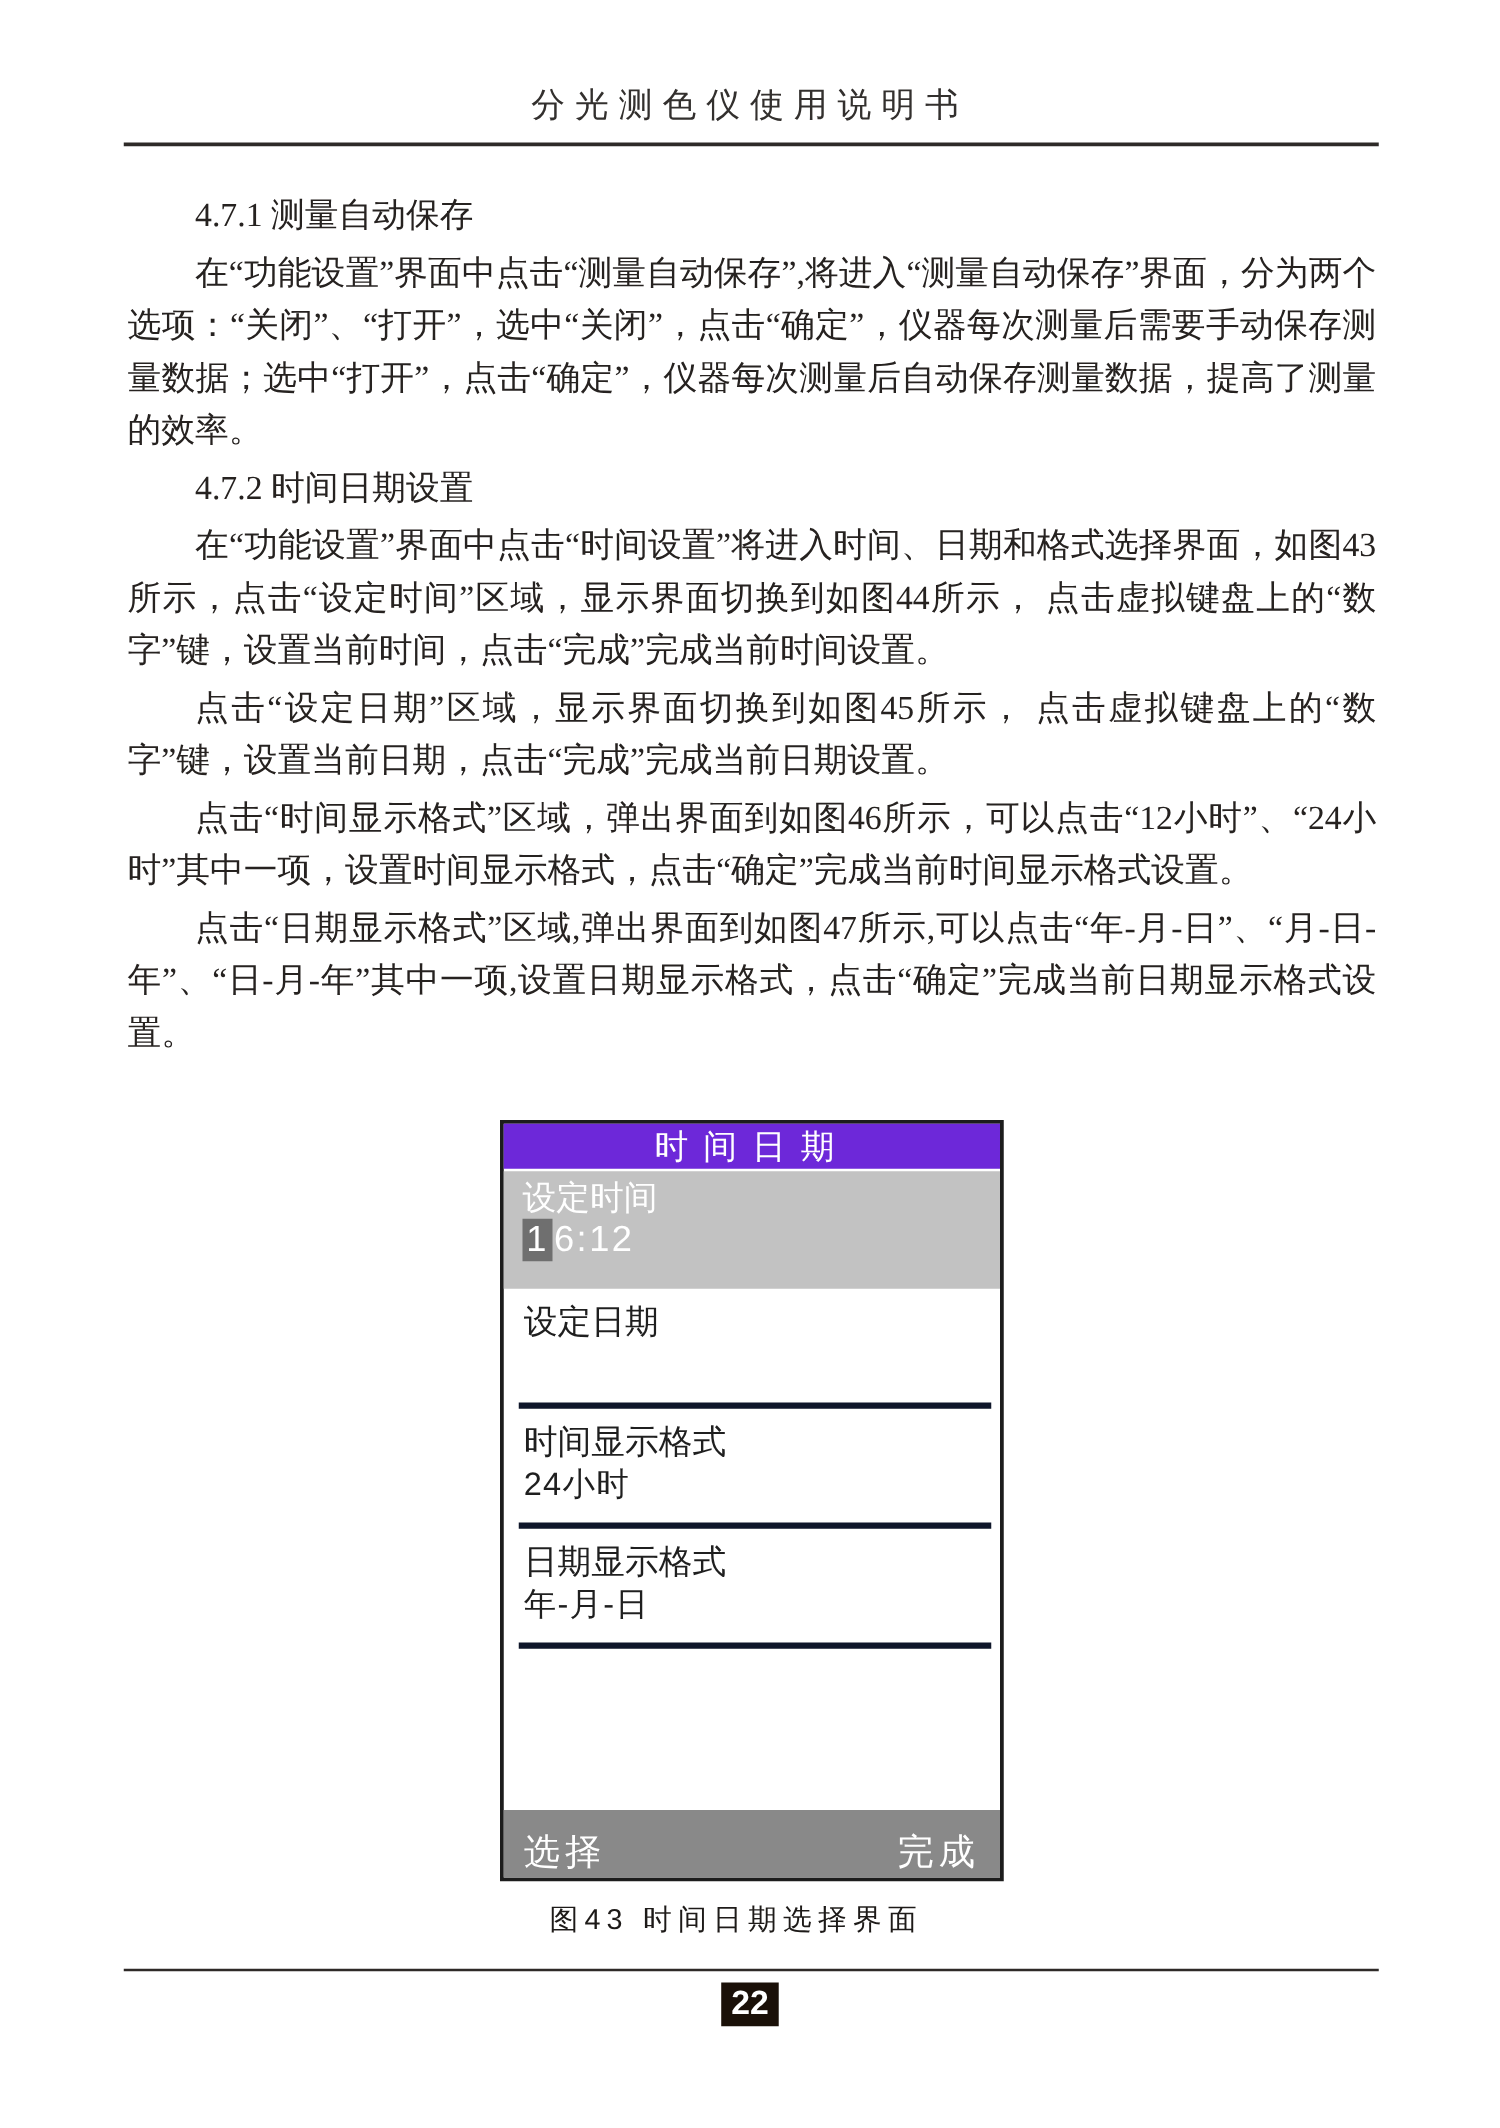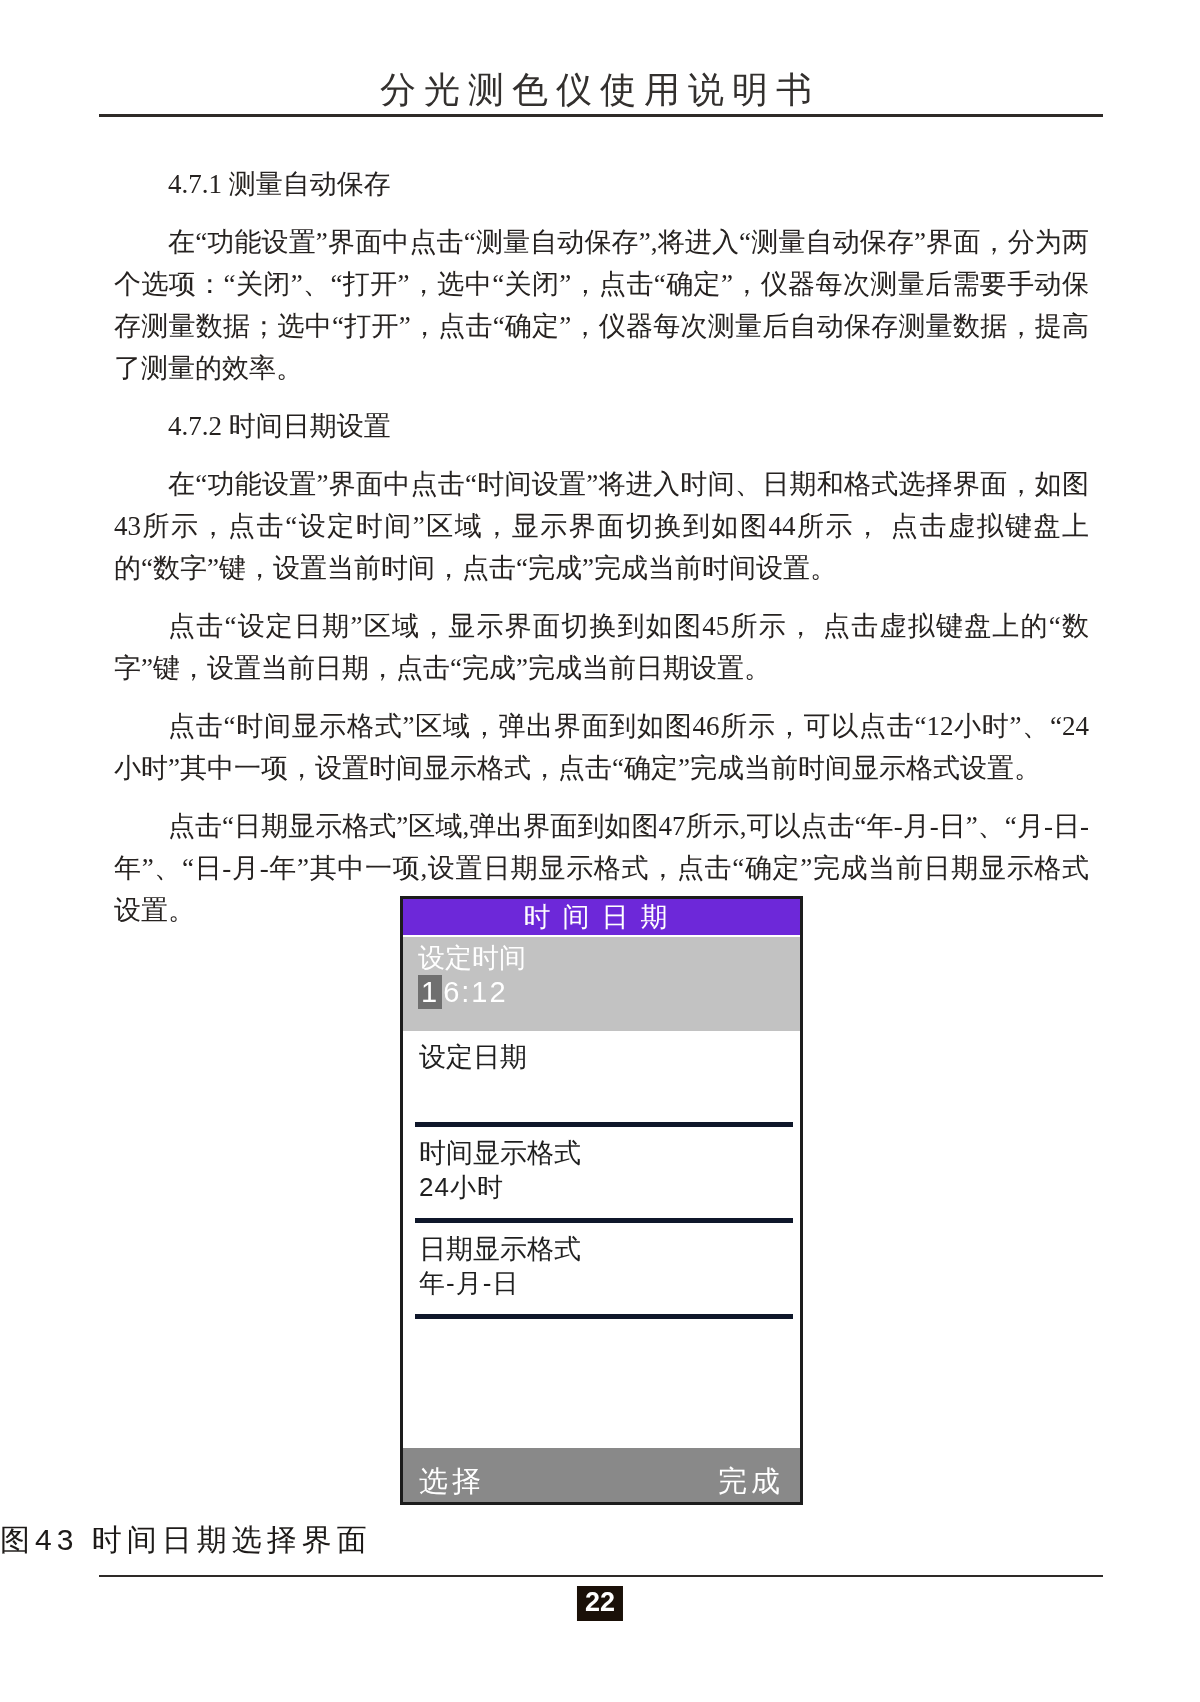--- a/index.html
+++ b/index.html
@@ -10,35 +10,35 @@
     margin:0 auto;
     background:#ffffff;
     overflow:hidden;
     color:#262220;
   }
   
   .header-title {
     position:absolute; top:66px; left:0; width:100%;
     text-align:center;
     font-family:"Liberation Sans", sans-serif;
-    font-size:36px; letter-spacing:8px; color:#33302e;
+    font-size:27px; letter-spacing:8px; color:#33302e;
   }
   .header-rule {
     position:absolute; top:114px; left:99px; width:1004px; height:3px;
     background:#2e2a28;
   }
   
   .body-text {
     position:absolute; top:147px; left:98px; width:1007px;
     font-family:"Liberation Serif", serif;
     font-size:27px; line-height:42px;
     color:#262220;
     text-align:justify;
   }
-  .body-text p { text-indent:2em; margin:16px; }
+  .body-text p { text-indent:2em; margin:4px; }
   
   .panel {
     position:absolute; left:400px; top:896px; width:403px; height:609px;
     border:3px solid #1c1c1c;
     background:#ffffff;
     font-family:"Liberation Sans", sans-serif;
   }
   .panel-title {
     height:36px; line-height:36px;
     background:#6d28d9; color:#ffffff;
@@ -65,23 +65,24 @@
   .row .row-label { font-size:27px; line-height:36px; }
   .row .row-value { font-size:26px; line-height:32px; letter-spacing:1px; }
   .softkey-bar {
     position:absolute; left:0; right:0; bottom:0; height:54px;
     background:#898989; color:#ffffff;
     display:flex; justify-content:space-between; align-items:flex-end;
     padding:0 16px;
     font-size:29px; letter-spacing:4px;
   }
   .figure-caption {
-    position:absolute; top:1520px; left:0; width:1146px;
+    position:absolute; top:1520px; left:16px; width:1146px;
+    text-align:center;
     font-family:"Liberation Sans", sans-serif;
-    font-size:30px; letter-spacing:5px; color:#1d1a18;
+    font-size:23px; letter-spacing:5px; color:#1d1a18;
   }
   
   .footer-rule {
     position:absolute; top:1575px; left:99px; width:1004px; height:2px;
     background:#2e2a28;
   }
   .page-badge {
     position:absolute; top:1586px; left:50%; transform:translateX(-50%);
     background:#1a1008; color:#ffffff;
     font-family:"Liberation Sans", sans-serif;

